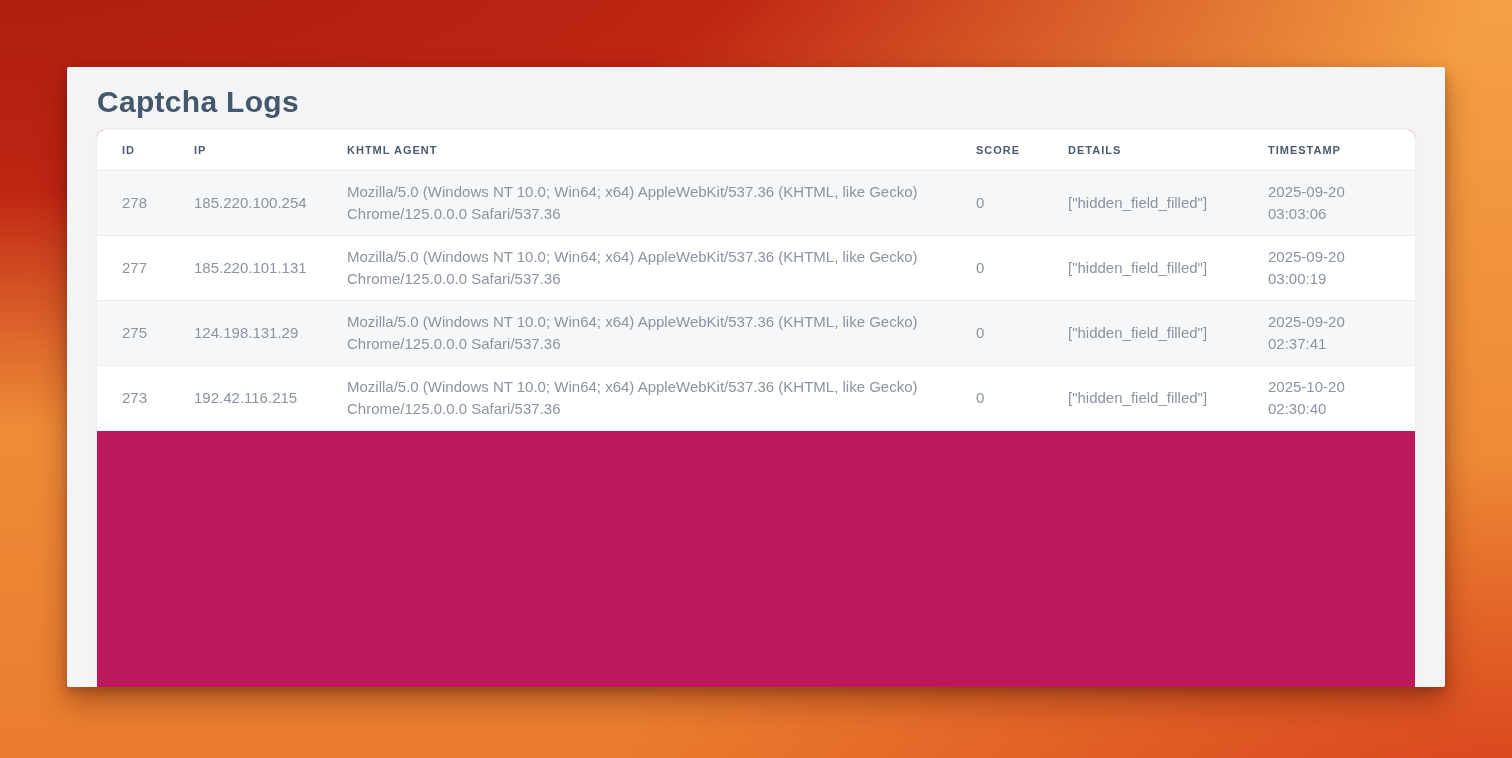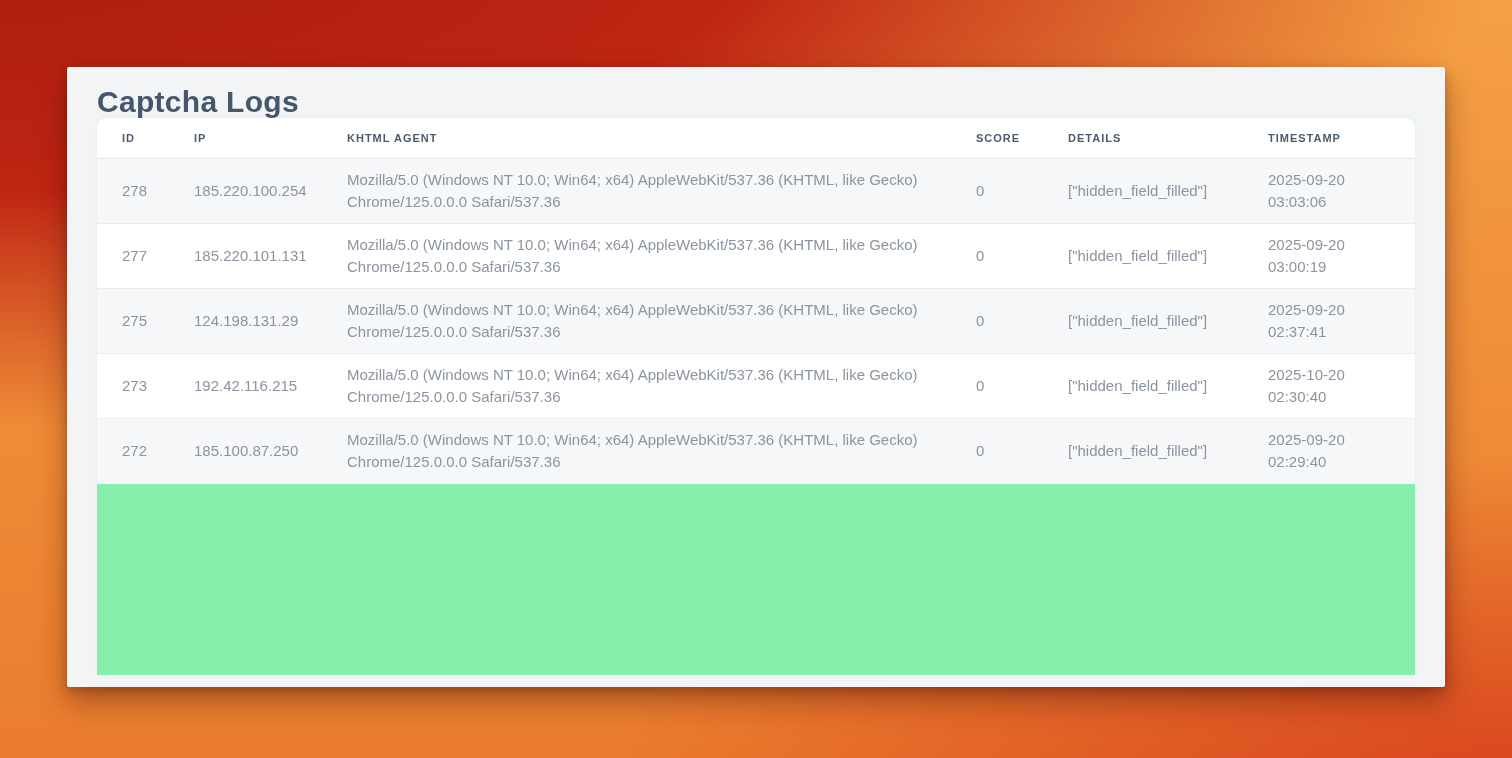--- a/index.html
+++ b/index.html
@@ -23,31 +23,31 @@
     top: 67px;
     width: 1378px;
     height: 620px;
     background: #f3f4f6;
     border-radius: 2px;
     box-shadow: 0 14px 30px rgba(60, 10, 0, 0.38), 0 4px 10px rgba(60, 10, 0, 0.22);
     overflow: hidden;
   }
   .page-title {
     margin: 0;
-    padding: 19px 30px 1px 30px;
+    padding: 19px 30px 13px 30px;
     font-size: 30px;
     line-height: 31px;
     font-weight: 600;
     letter-spacing: 0.3px;
     color: #45576c;
   }
   .table-wrap {
     margin: 0 30px;
     height: 557px;
-    background: #86efac;
+    background: #be185d;
     border-radius: 8px 8px 0 0;
     overflow: hidden;
     box-shadow: 0 0 4px rgba(0,0,0,0.05);
   }
   table {
     width: 100%;
     border-collapse: collapse;
     table-layout: fixed;
   }
   th {
@@ -134,24 +134,16 @@
     <td class="cell-timestamp">2025-09-20 02:37:41</td>
   </tr>
           <tr>
     <td class="cell-id">273</td>
     <td class="cell-ip">192.42.116.215</td>
     <td class="cell-ua">Mozilla/5.0 (Windows NT 10.0; Win64; x64) AppleWebKit/537.36 (KHTML, like Gecko) Chrome/125.0.0.0 Safari/537.36</td>
     <td class="cell-score">0</td>
     <td class="cell-details">["hidden_field_filled"]</td>
     <td class="cell-timestamp">2025-10-20 02:30:40</td>
   </tr>
-          <tr>
-    <td class="cell-id">272</td>
-    <td class="cell-ip">185.100.87.250</td>
-    <td class="cell-ua">Mozilla/5.0 (Windows NT 10.0; Win64; x64) AppleWebKit/537.36 (KHTML, like Gecko) Chrome/125.0.0.0 Safari/537.36</td>
-    <td class="cell-score">0</td>
-    <td class="cell-details">["hidden_field_filled"]</td>
-    <td class="cell-timestamp">2025-09-20 02:29:40</td>
-  </tr>
         </tbody>
     </table>
   </div>
 </div>
 
 </body></html>

